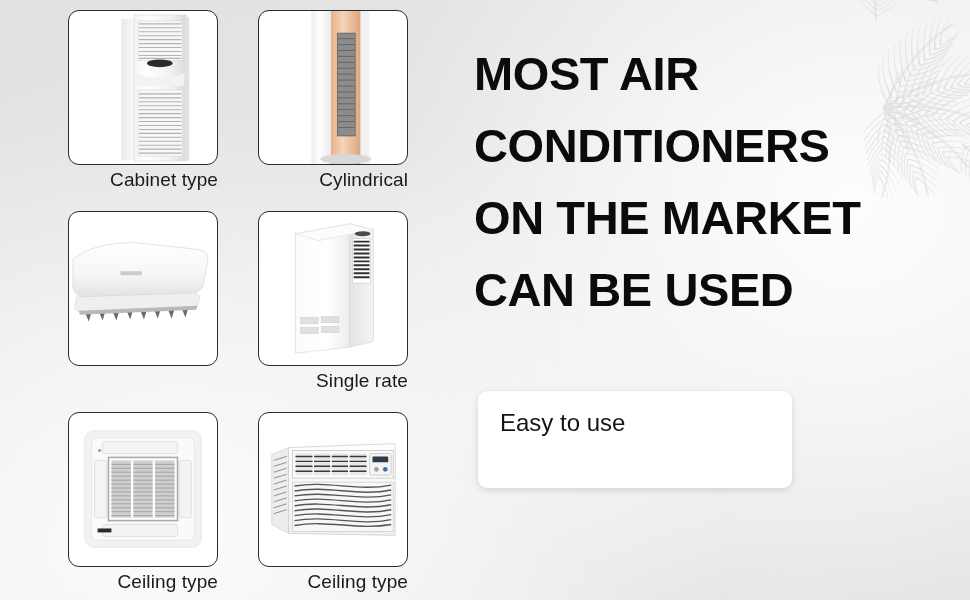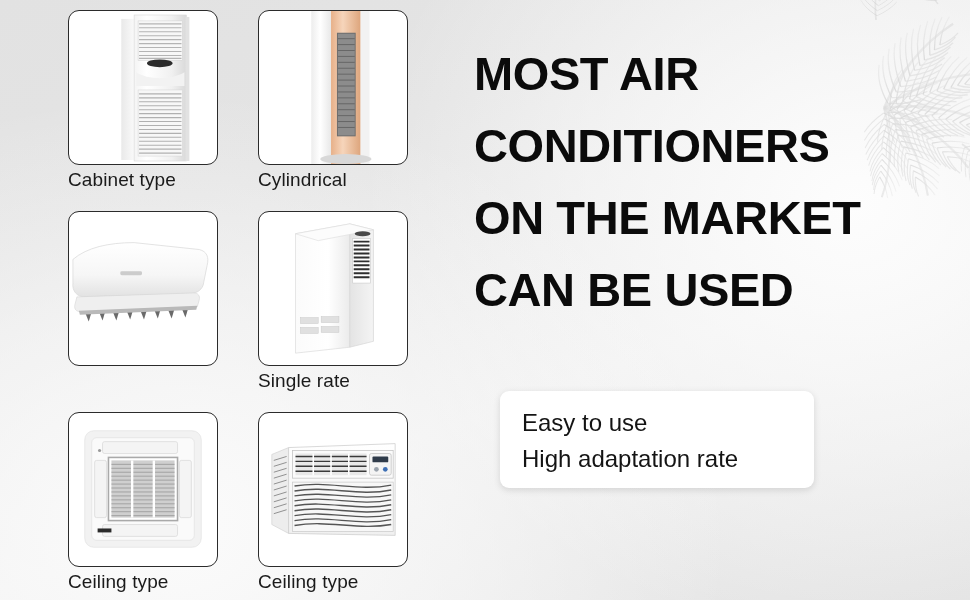--- a/index.html
+++ b/index.html
@@ -55,21 +55,21 @@
     position: relative;
     width: 150px;
     height: 155px;
     box-sizing: border-box;
     border: 1.3px solid #2b2b2b;
     border-radius: 11px;
     background: #ffffff;
     overflow: hidden;
   }
   .product-label {
-    text-align: left;
+    text-align: right;
     font-size: 19px;
     line-height: 30px;
     color: #1a1a1a;
     letter-spacing: 0.1px;
     white-space: nowrap;
   }
   .thumb {
     position: absolute;
     inset: 0;
     width: 100%;
@@ -88,21 +88,21 @@
     font-weight: bold;
     line-height: 72px;
     color: #0b0b0b;
     letter-spacing: -0.4px;
     white-space: nowrap;
   }
 
   
   #feature-box {
     position: absolute;
-    left: 500px;
+    left: 478px;
     top: 391px;
     width: 314px;
     height: 97px;
     box-sizing: border-box;
     background: #ffffff;
     border-radius: 9px;
     box-shadow: 0 2px 7px rgba(0,0,0,0.13);
     padding: 14px 0 0 22px;
   }
   .feature-line {
@@ -440,16 +440,15 @@
 
   <div id="headline">
     <div class="headline-line">MOST AIR</div>
     <div class="headline-line">CONDITIONERS</div>
     <div class="headline-line">ON THE MARKET</div>
     <div class="headline-line">CAN BE USED</div>
   </div>
 
   <div id="feature-box">
     <div class="feature-line">Easy to use</div>
-    <div class="feature-line">High adaptation rate</div>
   </div>
 
 </div>
 
 </body></html>

